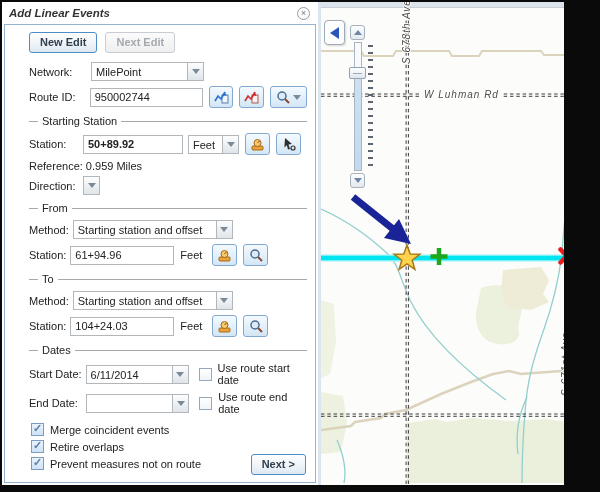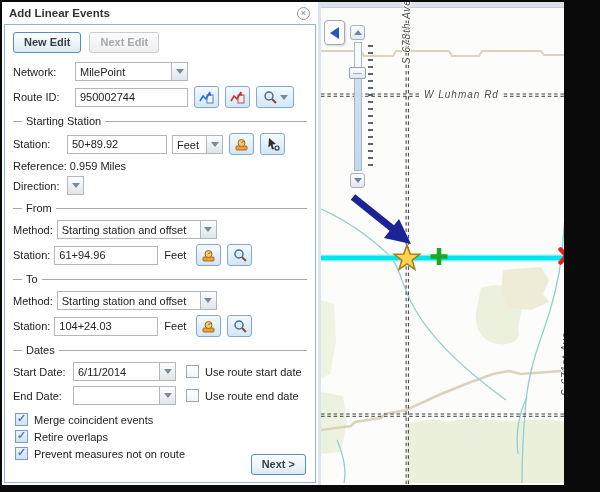--- a/index.html
+++ b/index.html
@@ -2,26 +2,26 @@
 <html><head>
 <meta charset="utf-8">
 <style>
   * { margin:0; padding:0; box-sizing:border-box; }
   html,body { width:600px; height:492px; }
   body { font-family:"Liberation Sans", sans-serif; font-size:11px; color:#222; }
   .app { position:relative; width:600px; height:492px; background:#0a0a0a; overflow:hidden; }
 
   
   .panel { position:absolute; left:2px; top:2px; width:316px; height:483px; background:#fff; }
-  .panel-header { height:20px; display:flex; align-items:center; justify-content:space-between; padding:2px 8px 0 7px; }
+  .panel-header { height:20px; display:flex; align-items:center; justify-content:space-between; padding:2px 8px 0 7px;font-style:italic; }
   .panel-title { font-weight:bold; font-size:11.5px; color:#333; }
   .close-btn { width:13px; height:13px; border:1px solid #999; border-radius:50%; color:#777;
                font-size:9px; line-height:11px; text-align:center; cursor:pointer; background:#fdfdfd; }
   .panel-body { position:absolute; left:2px; right:2px; top:22px; bottom:2px; border:1px solid #95b4d2;
-                background:#fff; padding:7px 8px 6px 8px; overflow:hidden; }
+                background:#fff; padding:7px 8px 6px 24px; overflow:hidden; }
 
   .row { display:flex; align-items:center; margin-bottom:5px; }
   .lbl { color:#222; margin-right:4px; white-space:nowrap; }
 
   .btn { display:inline-block; border:1px solid #4d8ec6; border-radius:3px; padding:3px 10px 4px;
          background:linear-gradient(#fefefe,#eef3f8 60%,#dde8f2); font-weight:bold; color:#30404f; cursor:pointer; }
   .btn.disabled { border-color:#c7cdd3; color:#a4a9ad; background:linear-gradient(#fbfbfb,#efefef); cursor:default; }
   .btn-row { margin-bottom:9px; }
   .btn-row .btn { margin-right:8px; }
 
@@ -134,21 +134,21 @@
           <span class="tri-down" style="margin-left:3px;"></span>
         </span>
       </div>
 
       <div class="sep">
           <span>Starting Station</span>
         </div>
 
       <div class="row">
         <span class="lbl" style="width:50px;">Station:</span>
-        <input class="tinput" style="width: 100px;" value="50+89.92">
+        <input class="tinput" style="width: 100px; font-weight: bold;" value="50+89.92">
         <span class="combo" style="margin-left:5px;">
           <span class="cval" style="width:34px;">Feet</span>
           <span class="arrowbtn">
               <span class="tri-down"></span>
             </span>
         </span>
         <span class="iconbtn">
           <svg width="15" height="13" viewBox="0 0 15 13">
             <rect x="2" y="8" width="11" height="4" rx="1" fill="#e8a33c" stroke="#a86a14" stroke-width="1"></rect>
             <circle cx="7.5" cy="5" r="3.5" fill="#f6c96e" stroke="#a86a14" stroke-width="1"></circle>

